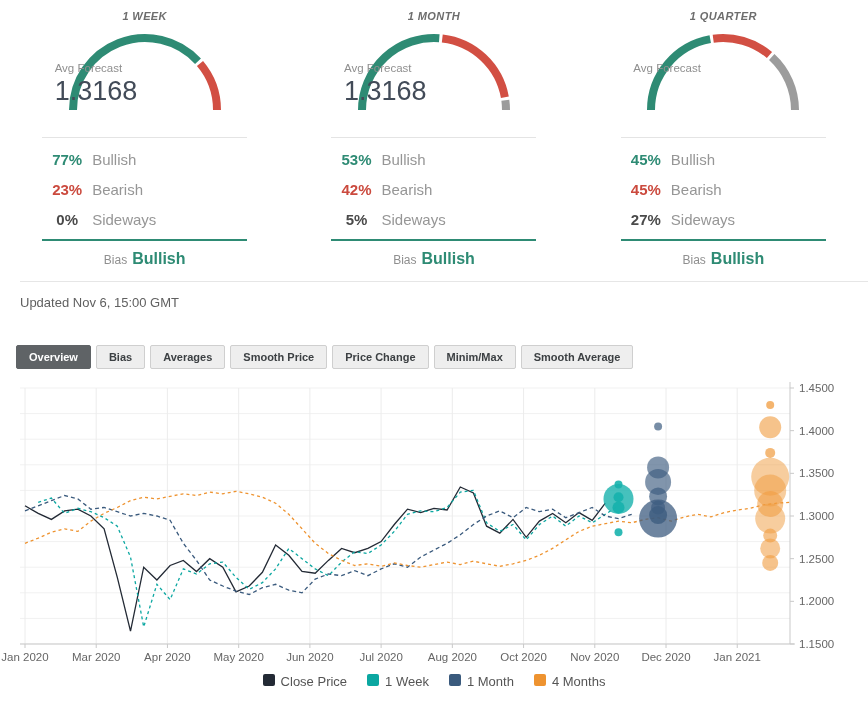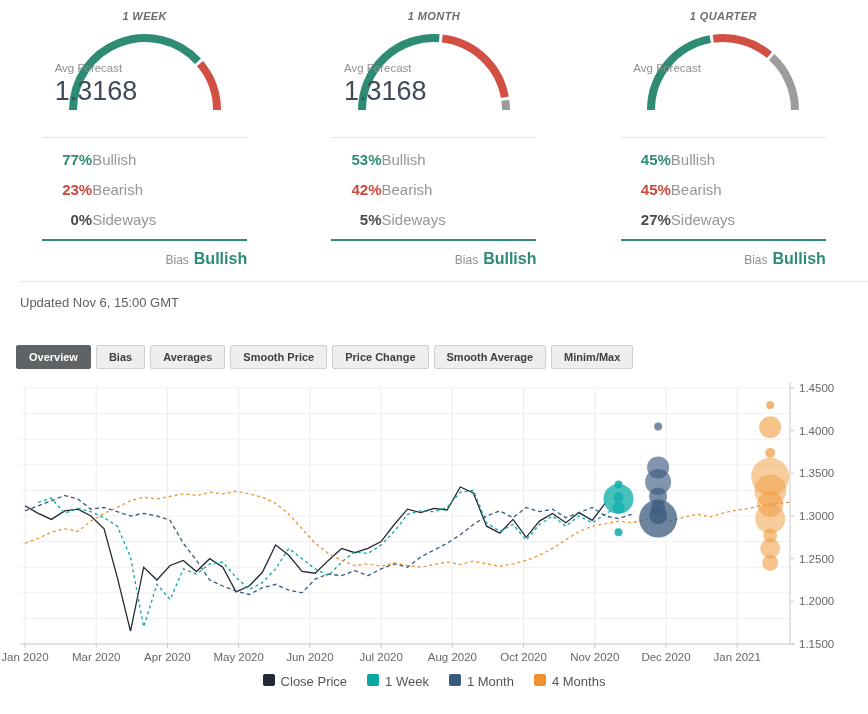--- a/index.html
+++ b/index.html
@@ -5,21 +5,21 @@
   html,body{margin:0;padding:0;background:#fff;}
   body{width:868px;height:714px;overflow:hidden;font-family:"Liberation Sans",sans-serif;color:#333;}
   
   .panels{display:grid;grid-template-columns:repeat(3,1fr);padding-top:6px;}
   .panel{text-align:center;}
   .panel-title{font-size:11px;font-style:italic;font-weight:bold;color:#6d6d6d;letter-spacing:.4px;margin-top:4px;}
   .gauge-wrap{position:relative;width:180px;margin:4px auto 0;}
   .gauge-center{position:absolute;left:0;right:0;top:36px;text-align:left;pointer-events:none;}
   .avg-label{font-size:11.5px;color:#8f8f8f;}
   .avg-value{font-size:27px;color:#424b58;margin-top:2px;}
-  .panel-body{width:205px;margin:0 auto;text-align:right;}
+  .panel-body{width:205px;margin:0 auto;text-align:center;}
   .panel-sep{border-top:1px solid #e4e4e4;margin-top:15px;}
   .rows{padding-top:6px;}
   .row{display:flex;align-items:center;height:30px;font-size:15px;}
   .row-val{width:50px;font-weight:bold;}
   .row-val.bullish{color:#2e8b74;}
   .row-val.bearish{color:#cb4a3e;}
   .row-val.sideways{color:#4a4a4a;}
   .row-label{color:#969696;}
   .bias-line{border-top:2px solid #2e8b74;margin-top:5px;}
   .bias-row{margin-top:9px;}
@@ -153,22 +153,22 @@
 
 <div class="section-sep"></div>
 <div class="updated">Updated Nov 6, 15:00 GMT</div>
 
 <div class="tabs">
   <button class="tab active">Overview</button>
   <button class="tab">Bias</button>
   <button class="tab">Averages</button>
   <button class="tab">Smooth Price</button>
   <button class="tab">Price Change</button>
+  <button class="tab">Minim/Max</button>
   <button class="tab">Smooth Average</button>
-  <button class="tab">Minim/Max</button>
 </div>
 
 <svg id="chart" class="chart" width="868" height="302">
     <line x1="20" x2="790" y1="14.0" y2="14.0" stroke="#f1f1f1" stroke-width="1"></line>
     <line x1="20" x2="790" y1="39.6" y2="39.6" stroke="#f1f1f1" stroke-width="1"></line>
     <line x1="20" x2="790" y1="65.2" y2="65.2" stroke="#f1f1f1" stroke-width="1"></line>
     <line x1="20" x2="790" y1="90.8" y2="90.8" stroke="#f1f1f1" stroke-width="1"></line>
     <line x1="20" x2="790" y1="116.4" y2="116.4" stroke="#f1f1f1" stroke-width="1"></line>
     <line x1="20" x2="790" y1="142.0" y2="142.0" stroke="#f1f1f1" stroke-width="1"></line>
     <line x1="20" x2="790" y1="167.6" y2="167.6" stroke="#f1f1f1" stroke-width="1"></line>

